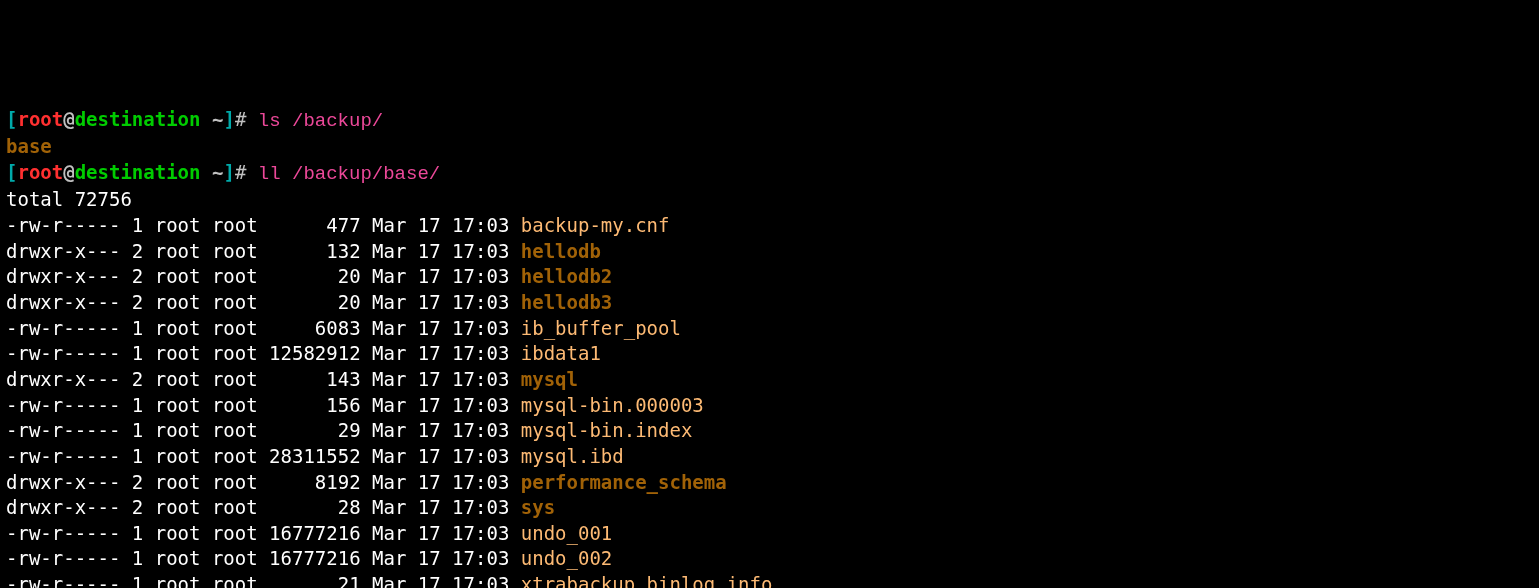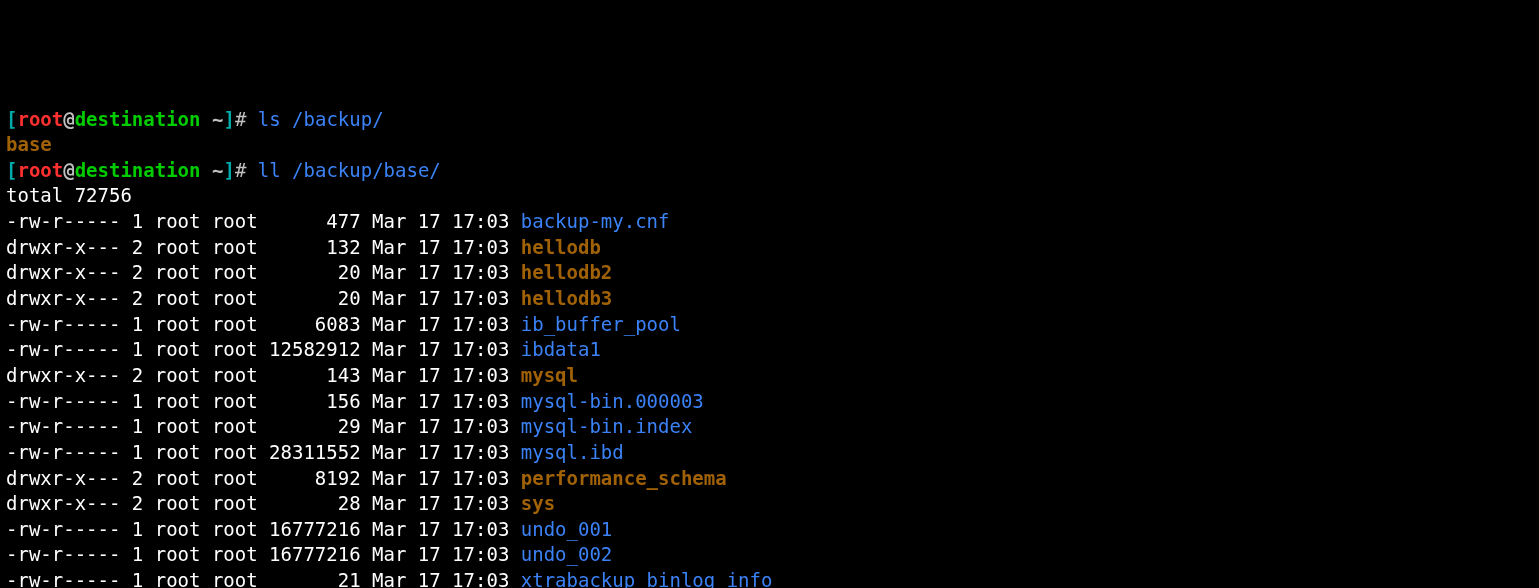--- a/index.html
+++ b/index.html
@@ -14,23 +14,23 @@
     width: 1539px;
     box-sizing: border-box;
     overflow: hidden;
   }
   .prompt-open, .prompt-close { color: #00aaaa; font-weight: bold; }
   .user { color: #ff3030; font-weight: bold; text-align: center; }
   .at   { color: #c0c0c0; font-weight: bold; }
   .host { color: #00cc00; font-weight: bold; }
   .path { color: #c0c0c0; font-weight: bold; }
   .hash { color: #c0c0c0; }
-  .cmd  { color: #3b82f6; }
+  .cmd  { color: #ec4899; font-family: Liberation Mono, monospace; }
   .dir  { color: #a16207; font-weight: bold; }
-  .file { color: #3b82f6; }
+  .file { color: #fdba74; }
   .line { display: block; }
 </style>
 </head>
 <body>
 
 
 
 <div id="root"><span class="line"><span class="prompt-open">[</span><span class="user">root</span><span class="at">@</span><span class="host">destination</span> <span class="path">~</span><span class="prompt-close">]</span><span class="hash">#</span> <span class="cmd">ls /backup/</span></span><span class="line"><span class="dir">base</span></span><span class="line"><span class="prompt-open">[</span><span class="user">root</span><span class="at">@</span><span class="host">destination</span> <span class="path">~</span><span class="prompt-close">]</span><span class="hash">#</span> <span class="cmd">ll /backup/base/</span></span><span class="line">total 72756</span><span class="line"><span>-rw-r----- 1 root root      477 Mar 17 17:03 </span><span class="file">backup-my.cnf</span></span><span class="line"><span>drwxr-x--- 2 root root      132 Mar 17 17:03 </span><span class="dir">hellodb</span></span><span class="line"><span>drwxr-x--- 2 root root       20 Mar 17 17:03 </span><span class="dir">hellodb2</span></span><span class="line"><span>drwxr-x--- 2 root root       20 Mar 17 17:03 </span><span class="dir">hellodb3</span></span><span class="line"><span>-rw-r----- 1 root root     6083 Mar 17 17:03 </span><span class="file">ib_buffer_pool</span></span><span class="line"><span>-rw-r----- 1 root root 12582912 Mar 17 17:03 </span><span class="file">ibdata1</span></span><span class="line"><span>drwxr-x--- 2 root root      143 Mar 17 17:03 </span><span class="dir">mysql</span></span><span class="line"><span>-rw-r----- 1 root root      156 Mar 17 17:03 </span><span class="file">mysql-bin.000003</span></span><span class="line"><span>-rw-r----- 1 root root       29 Mar 17 17:03 </span><span class="file">mysql-bin.index</span></span><span class="line"><span>-rw-r----- 1 root root 28311552 Mar 17 17:03 </span><span class="file">mysql.ibd</span></span><span class="line"><span>drwxr-x--- 2 root root     8192 Mar 17 17:03 </span><span class="dir">performance_schema</span></span><span class="line"><span>drwxr-x--- 2 root root       28 Mar 17 17:03 </span><span class="dir">sys</span></span><span class="line"><span>-rw-r----- 1 root root 16777216 Mar 17 17:03 </span><span class="file">undo_001</span></span><span class="line"><span>-rw-r----- 1 root root 16777216 Mar 17 17:03 </span><span class="file">undo_002</span></span><span class="line"><span>-rw-r----- 1 root root       21 Mar 17 17:03 </span><span class="file">xtrabackup_binlog_info</span></span></div>
 
 

